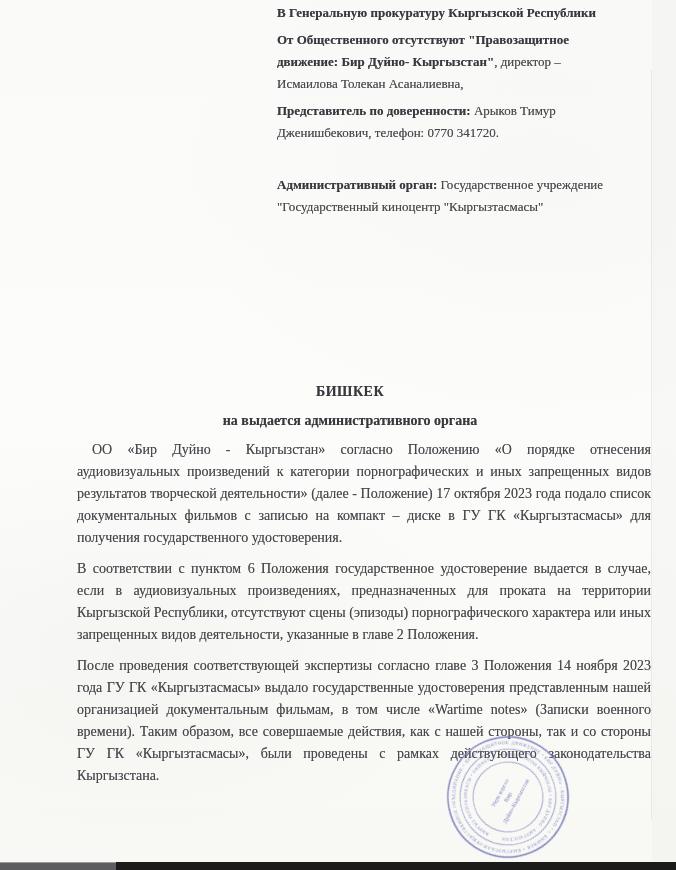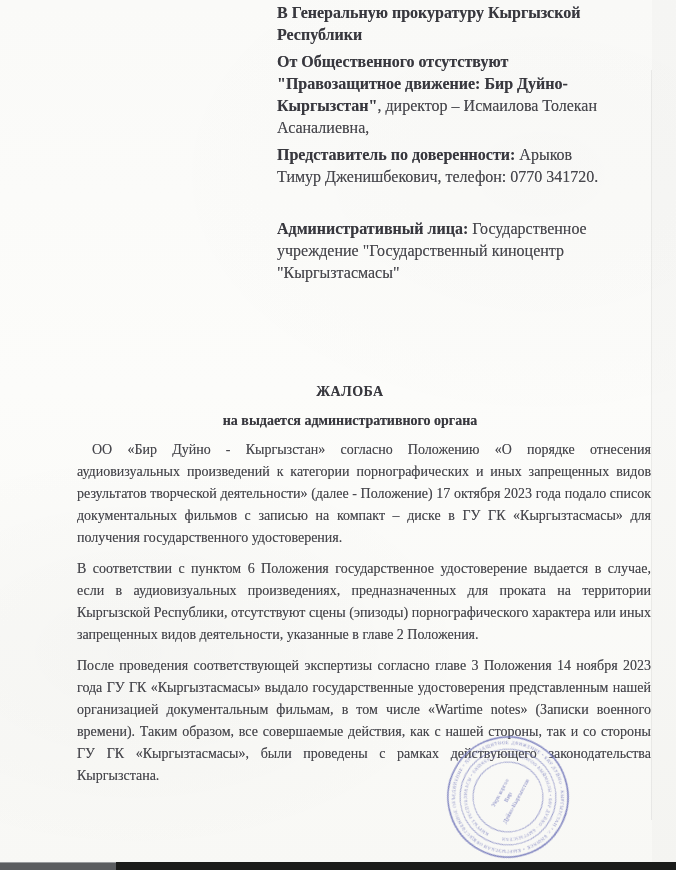--- a/index.html
+++ b/index.html
@@ -25,21 +25,21 @@
   .page-edge-line {
     position: absolute; left: 651px; top: 70px;
     width: 1px; height: 750px;
     background: rgba(90,90,90,0.10);
   }
   .ink { color: #47474c; text-shadow: 0 0 0.5px rgba(70,70,80,0.55); }
   .b { font-weight: bold; color: #38383e; }
 
   .hdr {
     position: absolute; left: 277px; top: 2px; width: 338px;
-    font-size: 16px; line-height: 22px;
+    font-size: 13px; line-height: 22px;
   }
   .hdr p { margin: 0 0 5px 0; }
   .hdr p.admin-gap { margin-top: 30px; }
 
   .titles {
     position: absolute; left: 63px; top: 381px; width: 574px;
     text-align: center; font-size: 14px; line-height: 22px;
   }
   .titles .t1 { margin-bottom: 7px; letter-spacing: 0.5px; }
 
@@ -77,25 +77,25 @@
 
 <div class="viewer">
 
   <div class="right-margin-strip"></div>
   <div class="page-edge-line"></div>
 
   <div class="hdr ink">
     <p class="b">В Генеральную прокуратуру Кыргызской Республики</p>
     <p><span class="b">От Общественного отсутствуют "Правозащитное движение: Бир Дуйно- Кыргызстан"</span><span>, директор – Исмаилова Толекан Асаналиевна,</span></p>
     <p><span class="b">Представитель по доверенности:</span><span> Арыков Тимур Дженишбекович, телефон: 0770 341720.</span></p>
-    <p class="admin-gap"><span class="b">Административный лица:</span><span> Государственное учреждение "Государственный киноцентр "Кыргызтасмасы"</span></p>
+    <p class="admin-gap"><span class="b">Административный орган:</span><span> Государственное учреждение "Государственный киноцентр "Кыргызтасмасы"</span></p>
   </div>
 
   <div class="titles ink">
-    <div class="t1 b">ЖАЛОБА</div>
+    <div class="t1 b">БИШКЕК</div>
     <div class="t2 b">на выдается административного органа</div>
   </div>
 
   <div class="body-text ink">
     <p class="first">ОО «Бир Дуйно - Кыргызстан» согласно Положению «О порядке отнесения аудиовизуальных произведений к категории порнографических и иных запрещенных видов результатов творческой деятельности» (далее - Положение) 17 октября 2023 года подало список документальных фильмов с записью на компакт – диске в ГУ ГК «Кыргызтасмасы» для получения государственного удостоверения.</p>
     <p>В соответствии с пунктом 6 Положения государственное удостоверение выдается в случае, если в аудиовизуальных произведениях, предназначенных для проката на территории Кыргызской Республики, отсутствуют сцены (эпизоды) порнографического характера или иных запрещенных видов деятельности, указанные в главе 2 Положения.</p>
     <p>После проведения соответствующей экспертизы согласно главе 3 Положения 14 ноября 2023 года ГУ ГК «Кыргызтасмасы» выдало государственные удостоверения представленным нашей организацией документальным фильмам, в том числе «Wartime notes» (Записки военного времени). Таким образом, все совершаемые действия, как с нашей стороны, так и со стороны ГУ ГК «Кыргызтасмасы», были проведены с рамках действующего законодательства Кыргызстана.</p>
   </div>
 
   <svg class="stamp" viewBox="0 0 140 140" xmlns="http://www.w3.org/2000/svg">

